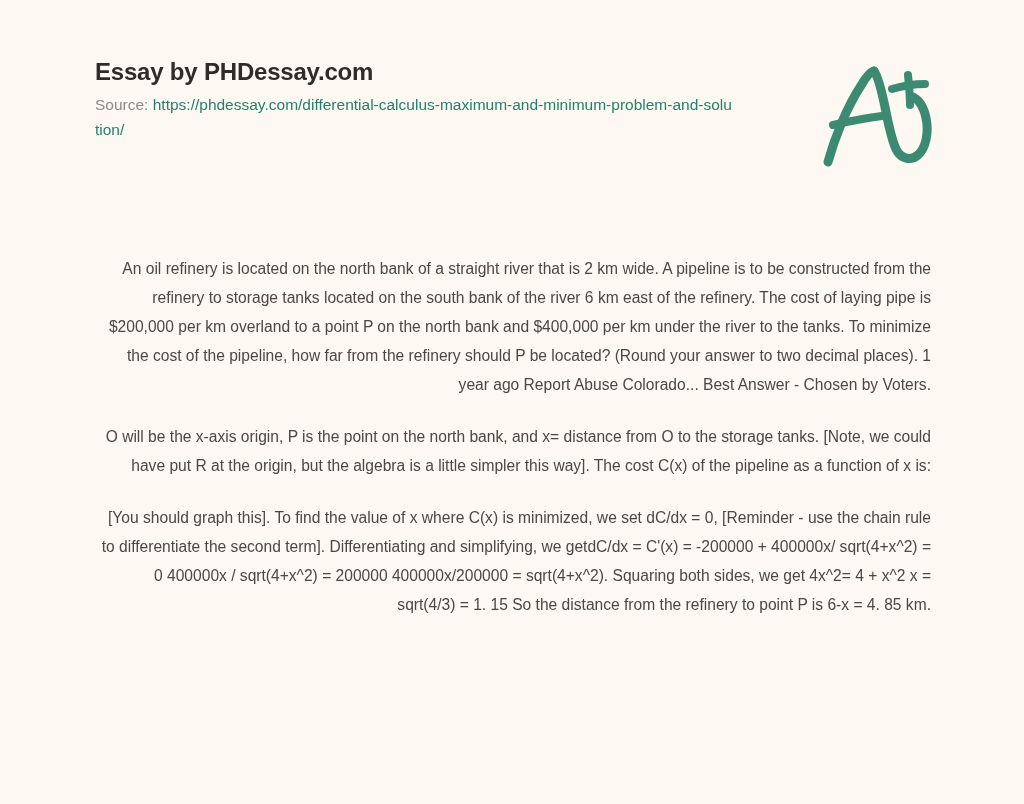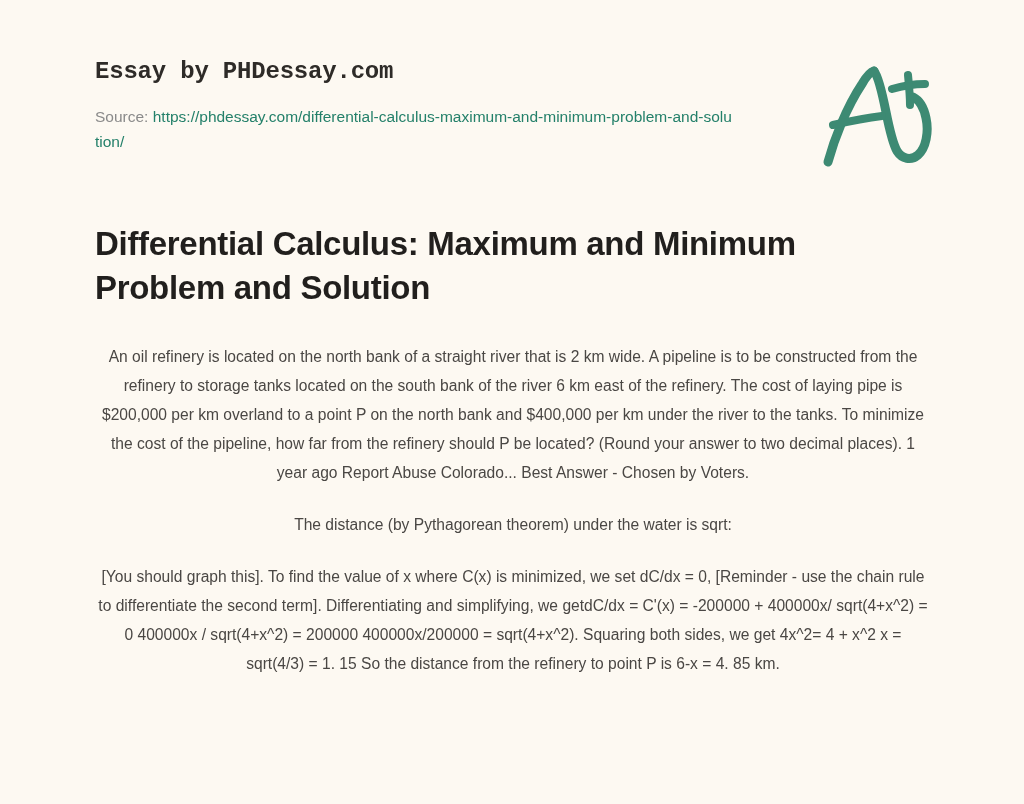--- a/index.html
+++ b/index.html
@@ -32,25 +32,24 @@
   }
 
   .site-title {
     font-size: 24px;
     font-weight: bold;
     color: #2e2b28;
     letter-spacing: -0.2px;
     line-height: 30px;
     margin: 0;
     white-space: nowrap;
-    font-family: Liberation Mono, monospace;
   }
 
   .source-line {
-    margin-top: 17px;
+    margin-top: 5px;
     font-size: 15.5px;
     line-height: 25px;
     color: #8a8a8a;
     max-width: 640px;
     word-break: break-word;
   }
 
   .source-label {
     color: #8a8a8a;
   }
@@ -97,21 +96,21 @@
   .body-copy {
     margin-top: 32px;
   }
 
   .para {
     font-size: 15.6px;
     line-height: 29px;
     color: #4a4744;
     margin: 0 0 23px 0;
     width: 836px;
-    text-align: center;
+    text-align: right;
   }
   .para:last-child {
     margin-bottom: 0;
   }
 </style>
 </head>
 <body>
 
 <div id="page">
 
@@ -137,22 +136,21 @@
         <path d="M21 63 C 34 60, 53 56, 70 54" stroke-width="8"></path>
 
         <path d="M80 27 C 90 24, 103 22, 113 22" stroke-width="8"></path>
 
         <path d="M96 13 C 97 23, 98 34, 98 43" stroke-width="8"></path>
       </g>
     </svg>
   </div>
 
   <div class="article">
-    <h2 class="article-title">Differential Calculus: Maximum and Minimum Problem and Solution</h2>
 
     <div class="body-copy">
       <p class="para">An oil refinery is located on the north bank of a straight river that is 2 km wide. A pipeline is to be constructed from the refinery to storage tanks located on the south bank of the river 6 km east of the refinery. The cost of laying pipe is $200,000 per km overland to a point P on the north bank and $400,000 per km under the river to the tanks. To minimize the cost of the pipeline, how far from the refinery should P be located? (Round your answer to two decimal places). 1 year ago Report Abuse Colorado... Best Answer - Chosen by Voters.</p>
-      <p class="para">The distance (by Pythagorean theorem) under the water is sqrt:</p>
+      <p class="para">O will be the x-axis origin, P is the point on the north bank, and x= distance from O to the storage tanks. [Note, we could have put R at the origin, but the algebra is a little simpler this way]. The cost C(x) of the pipeline as a function of x is:</p>
       <p class="para">[You should graph this]. To find the value of x where C(x) is minimized, we set dC/dx = 0, [Reminder - use the chain rule to differentiate the second term]. Differentiating and simplifying, we getdC/dx = C'(x) = -200000 + 400000x/ sqrt(4+x^2) = 0 400000x / sqrt(4+x^2) = 200000 400000x/200000 = sqrt(4+x^2). Squaring both sides, we get 4x^2= 4 + x^2 x = sqrt(4/3) = 1. 15 So the distance from the refinery to point P is 6-x = 4. 85 km.</p>
     </div>
   </div>
 
 </div>
 
 </body></html>

